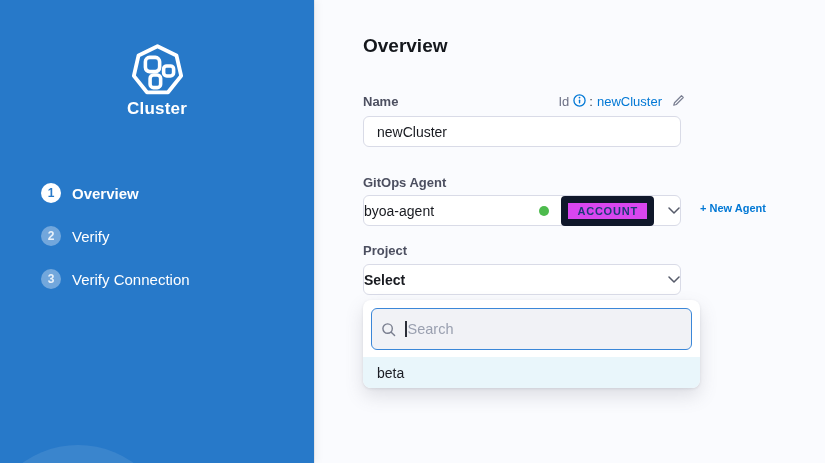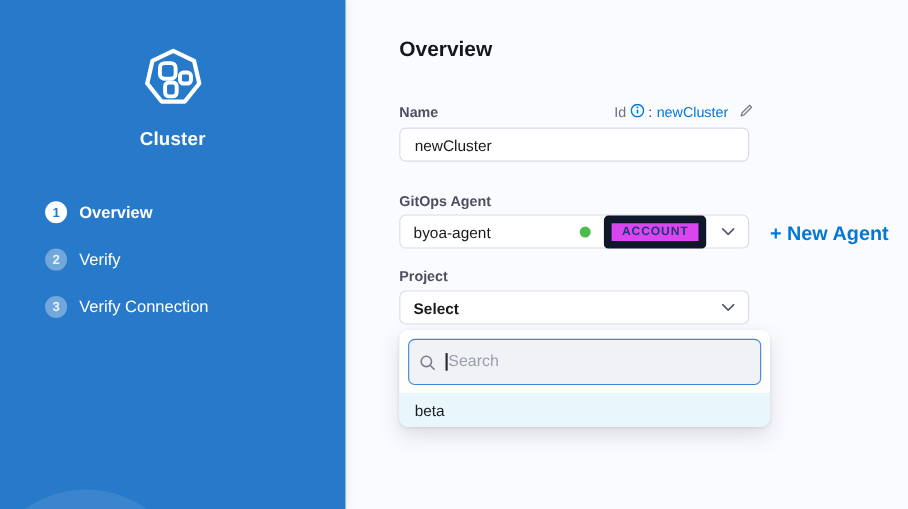--- a/index.html
+++ b/index.html
@@ -14,21 +14,21 @@
     position:absolute; left:0; top:0; width:314px; height:463px;
     background:#2779c9; overflow:hidden;
     box-shadow:1px 0 0 rgba(0,0,0,.06), 3px 0 8px rgba(0,0,0,.05);
   }
   .deco-circle {
     position:absolute; left:-17px; top:445px; width:190px; height:190px;
     border-radius:50%; background:rgba(255,255,255,.09);
   }
   .brand { position:absolute; top:42px; left:0; width:100%; text-align:center; }
   .brand svg { display:block; margin:0 auto; }
-  .brand-title { margin:18px 0 0; color:#ffffff; font-size:17px; font-weight:700; letter-spacing:.2px; }
+  .brand-title { margin:0 0 0; color:#ffffff; font-size:17px; font-weight:700; letter-spacing:.2px; }
   .steps { position:absolute; left:41px; top:183px; }
   .step { display:flex; align-items:center; height:20px; margin-bottom:23px; cursor:pointer; }
   .step-num {
     width:20px; height:20px; border-radius:50%; flex:0 0 20px;
     background:rgba(255,255,255,.35); color:rgba(255,255,255,.85);
     font-size:12px; font-weight:700;
     display:flex; align-items:center; justify-content:center;
   }
   .step.active .step-num { background:#ffffff; color:#2779c9; }
   .step-label { margin-left:11px; color:#ffffff; font-size:15px; font-weight:500; }
@@ -50,36 +50,36 @@
     position:absolute; left:49px; top:116px; width:318px; height:31px;
     border:1px solid #d9dbe7; border-radius:6px; background:#ffffff;
     padding:0 13px; font-size:14px; color:#181a20; font-family:inherit; outline:none;
   }
   .lbl-agent { position:absolute; left:49px; top:175px; }
   .lbl-project { position:absolute; left:49px; top:243px; }
 
   .select-box {
     position:absolute; left:49px; width:318px; height:31px;
     border:1px solid #d9dbe7; border-radius:6px; background:#ffffff;
-    display:flex; align-items:center; padding:0 12px; cursor:pointer;
+    display:flex; align-items:center; padding:0 0; cursor:pointer;
   }
   .sel-agent { top:195px; }
   .sel-project { top:264px; }
   .sel-value { font-size:14px; color:#181a20; font-weight:500; }
   .sel-project .sel-value { font-weight:700; }
   .status-dot { width:10px; height:10px; border-radius:50%; background:#4dbb4d; margin-left:auto; flex:0 0 10px; }
   .scope-badge {
     margin-left:12px; border:7px solid #0f172a; border-radius:4px; background:#d946ef;
     padding:2px 9px; font-size:11px; font-weight:600; letter-spacing:.8px; color:#1c3a77;
   }
   .chev { margin-left:14px; display:flex; }
   .chev-auto { margin-left:auto; display:flex; }
 
   .new-agent-link {
-    position:absolute; left:386px; top:202px; font-size:18px; font-weight:600;
+    position:absolute; left:386px; top:202px; font-size:11px; font-weight:600;
     color:#0278d5; text-decoration:none; cursor:pointer;
   }
 
   .dropdown-panel {
     position:absolute; left:49px; top:300px; width:337px;
     background:#ffffff; border-radius:8px;
     box-shadow:0 1px 3px rgba(40,41,61,.10), 0 8px 18px rgba(96,97,112,.18);
   }
   .search-wrap {
     margin:8px 8px 7px; height:42px;

